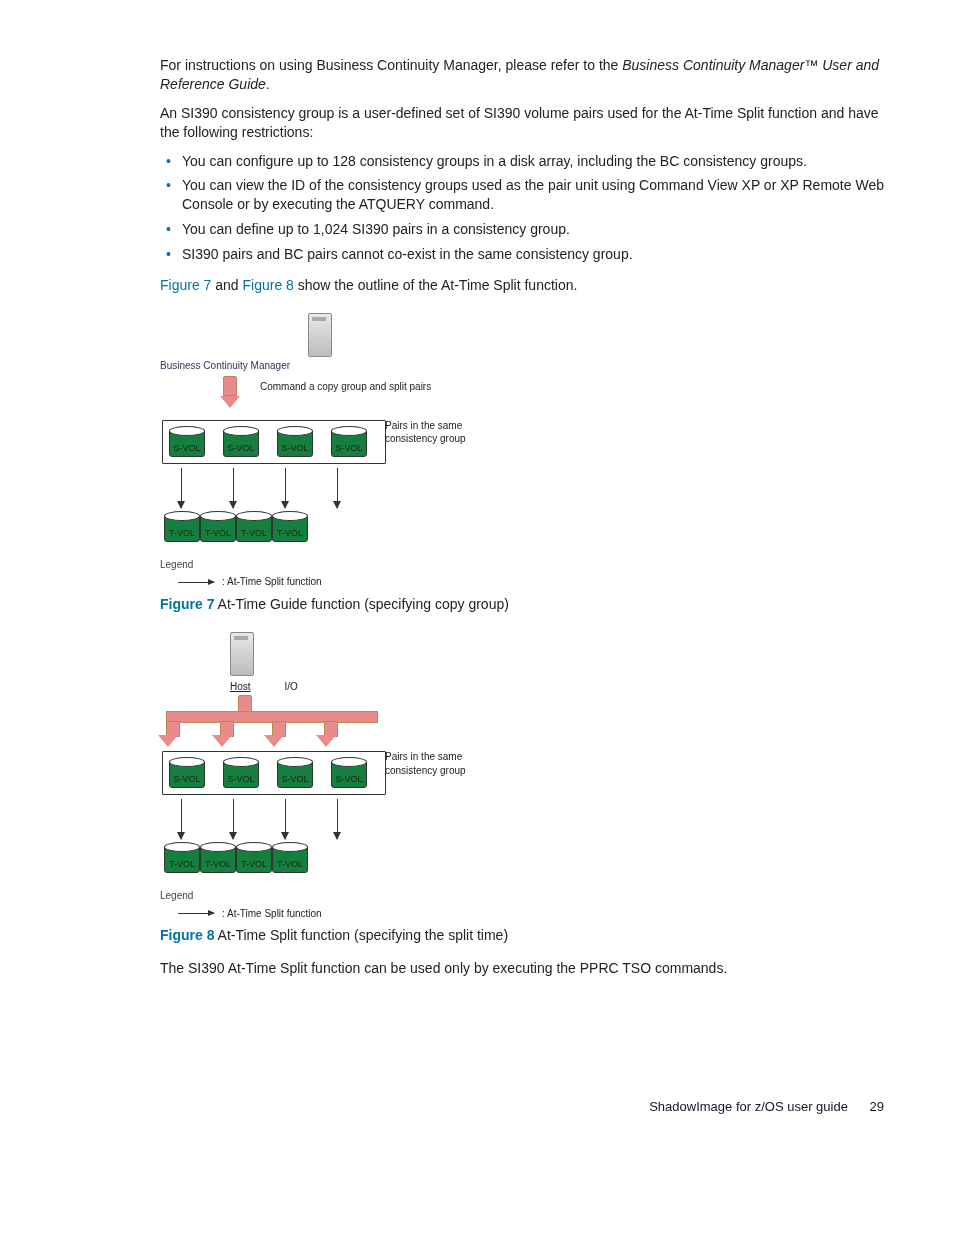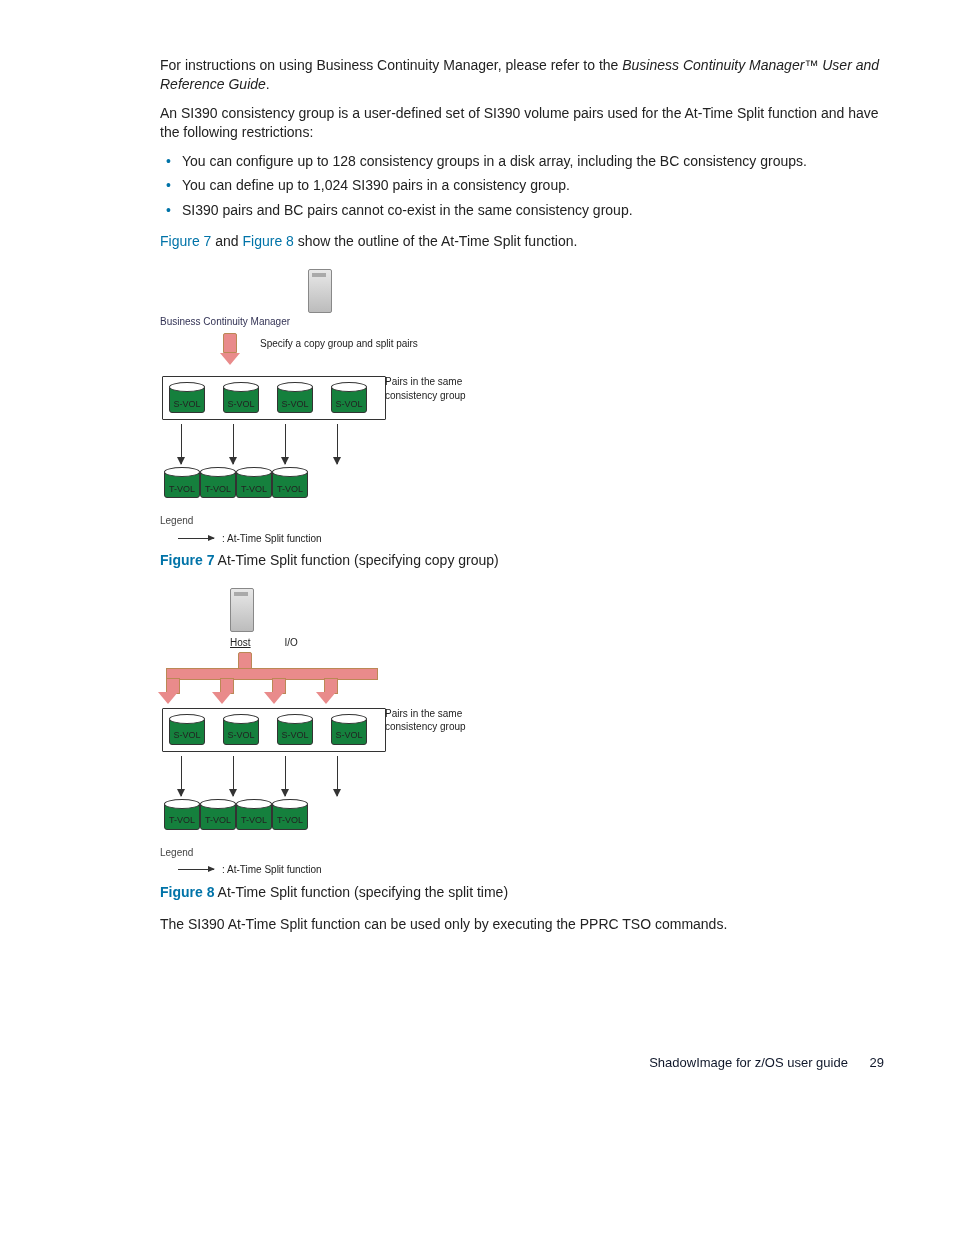--- a/index.html
+++ b/index.html
@@ -116,38 +116,39 @@
 
 <p class="para">
   <span>For instructions on using Business Continuity Manager, please refer to the </span>
   <span class="italic">Business Continuity Manager™ User and Reference Guide</span><span>.</span>
 </p>
 
 <p class="para">An SI390 consistency group is a user-defined set of SI390 volume pairs used for the At-Time Split function and have the following restrictions:</p>
 
 <ul>
   <li>You can configure up to 128 consistency groups in a disk array, including the BC consistency groups.</li>
+  <li>You can view the ID of the consistency groups used as the pair unit using Command View XP or XP Remote Web Console or by executing the ATQUERY command.</li>
   <li>You can define up to 1,024 SI390 pairs in a consistency group.</li>
   <li>SI390 pairs and BC pairs cannot co-exist in the same consistency group.</li>
 </ul>
 
 <p class="para">
   <span class="link">Figure 7</span><span> and </span><span class="link">Figure 8</span><span> show the outline of the At-Time Split function.</span>
 </p>
 
 <div class="figure fig7">
   <div class="bcm-head">
     <div class="server-icon"></div>
     <div class="bcm-label">Business Continuity Manager</div>
   </div>
   <div class="big-arrow">
     <div class="shaft"></div>
       <div class="head"></div>
   </div>
-  <div class="spec-label">Specify a copy group and split pairs</div>
+  <div class="spec-label">Command a copy group and split pairs</div>
 
   <div class="pairs-box">
     <div class="side-label">Pairs in the same consistency group</div>
     <div class="vol">S-VOL</div>
     <div class="vol">S-VOL</div>
     <div class="vol">S-VOL</div>
     <div class="vol">S-VOL</div>
   </div>
   <div class="vlines">
     <div class="vline">
@@ -172,21 +173,21 @@
   <div class="legend">
     <div class="title">Legend</div>
     <div class="row">
       <div class="arrow"></div>
       <span>: At-Time Split function</span>
     </div>
   </div>
 </div>
 
 <p class="figcap">
-  <span class="fignum">Figure 7</span><span>  At-Time Split function (specifying copy group)</span>
+  <span class="fignum">Figure 7</span><span>  At-Time Guide function (specifying copy group)</span>
 </p>
 
 <div class="figure fig8">
   <div class="bcm-head" style="margin-left:70px; text-align:left;">
     <div class="server-icon" style="margin-left:0;"></div>
   </div>
   <div class="host-row">
     <span class="host-label">Host</span>
     <span class="io-label">I/O</span>
   </div>

